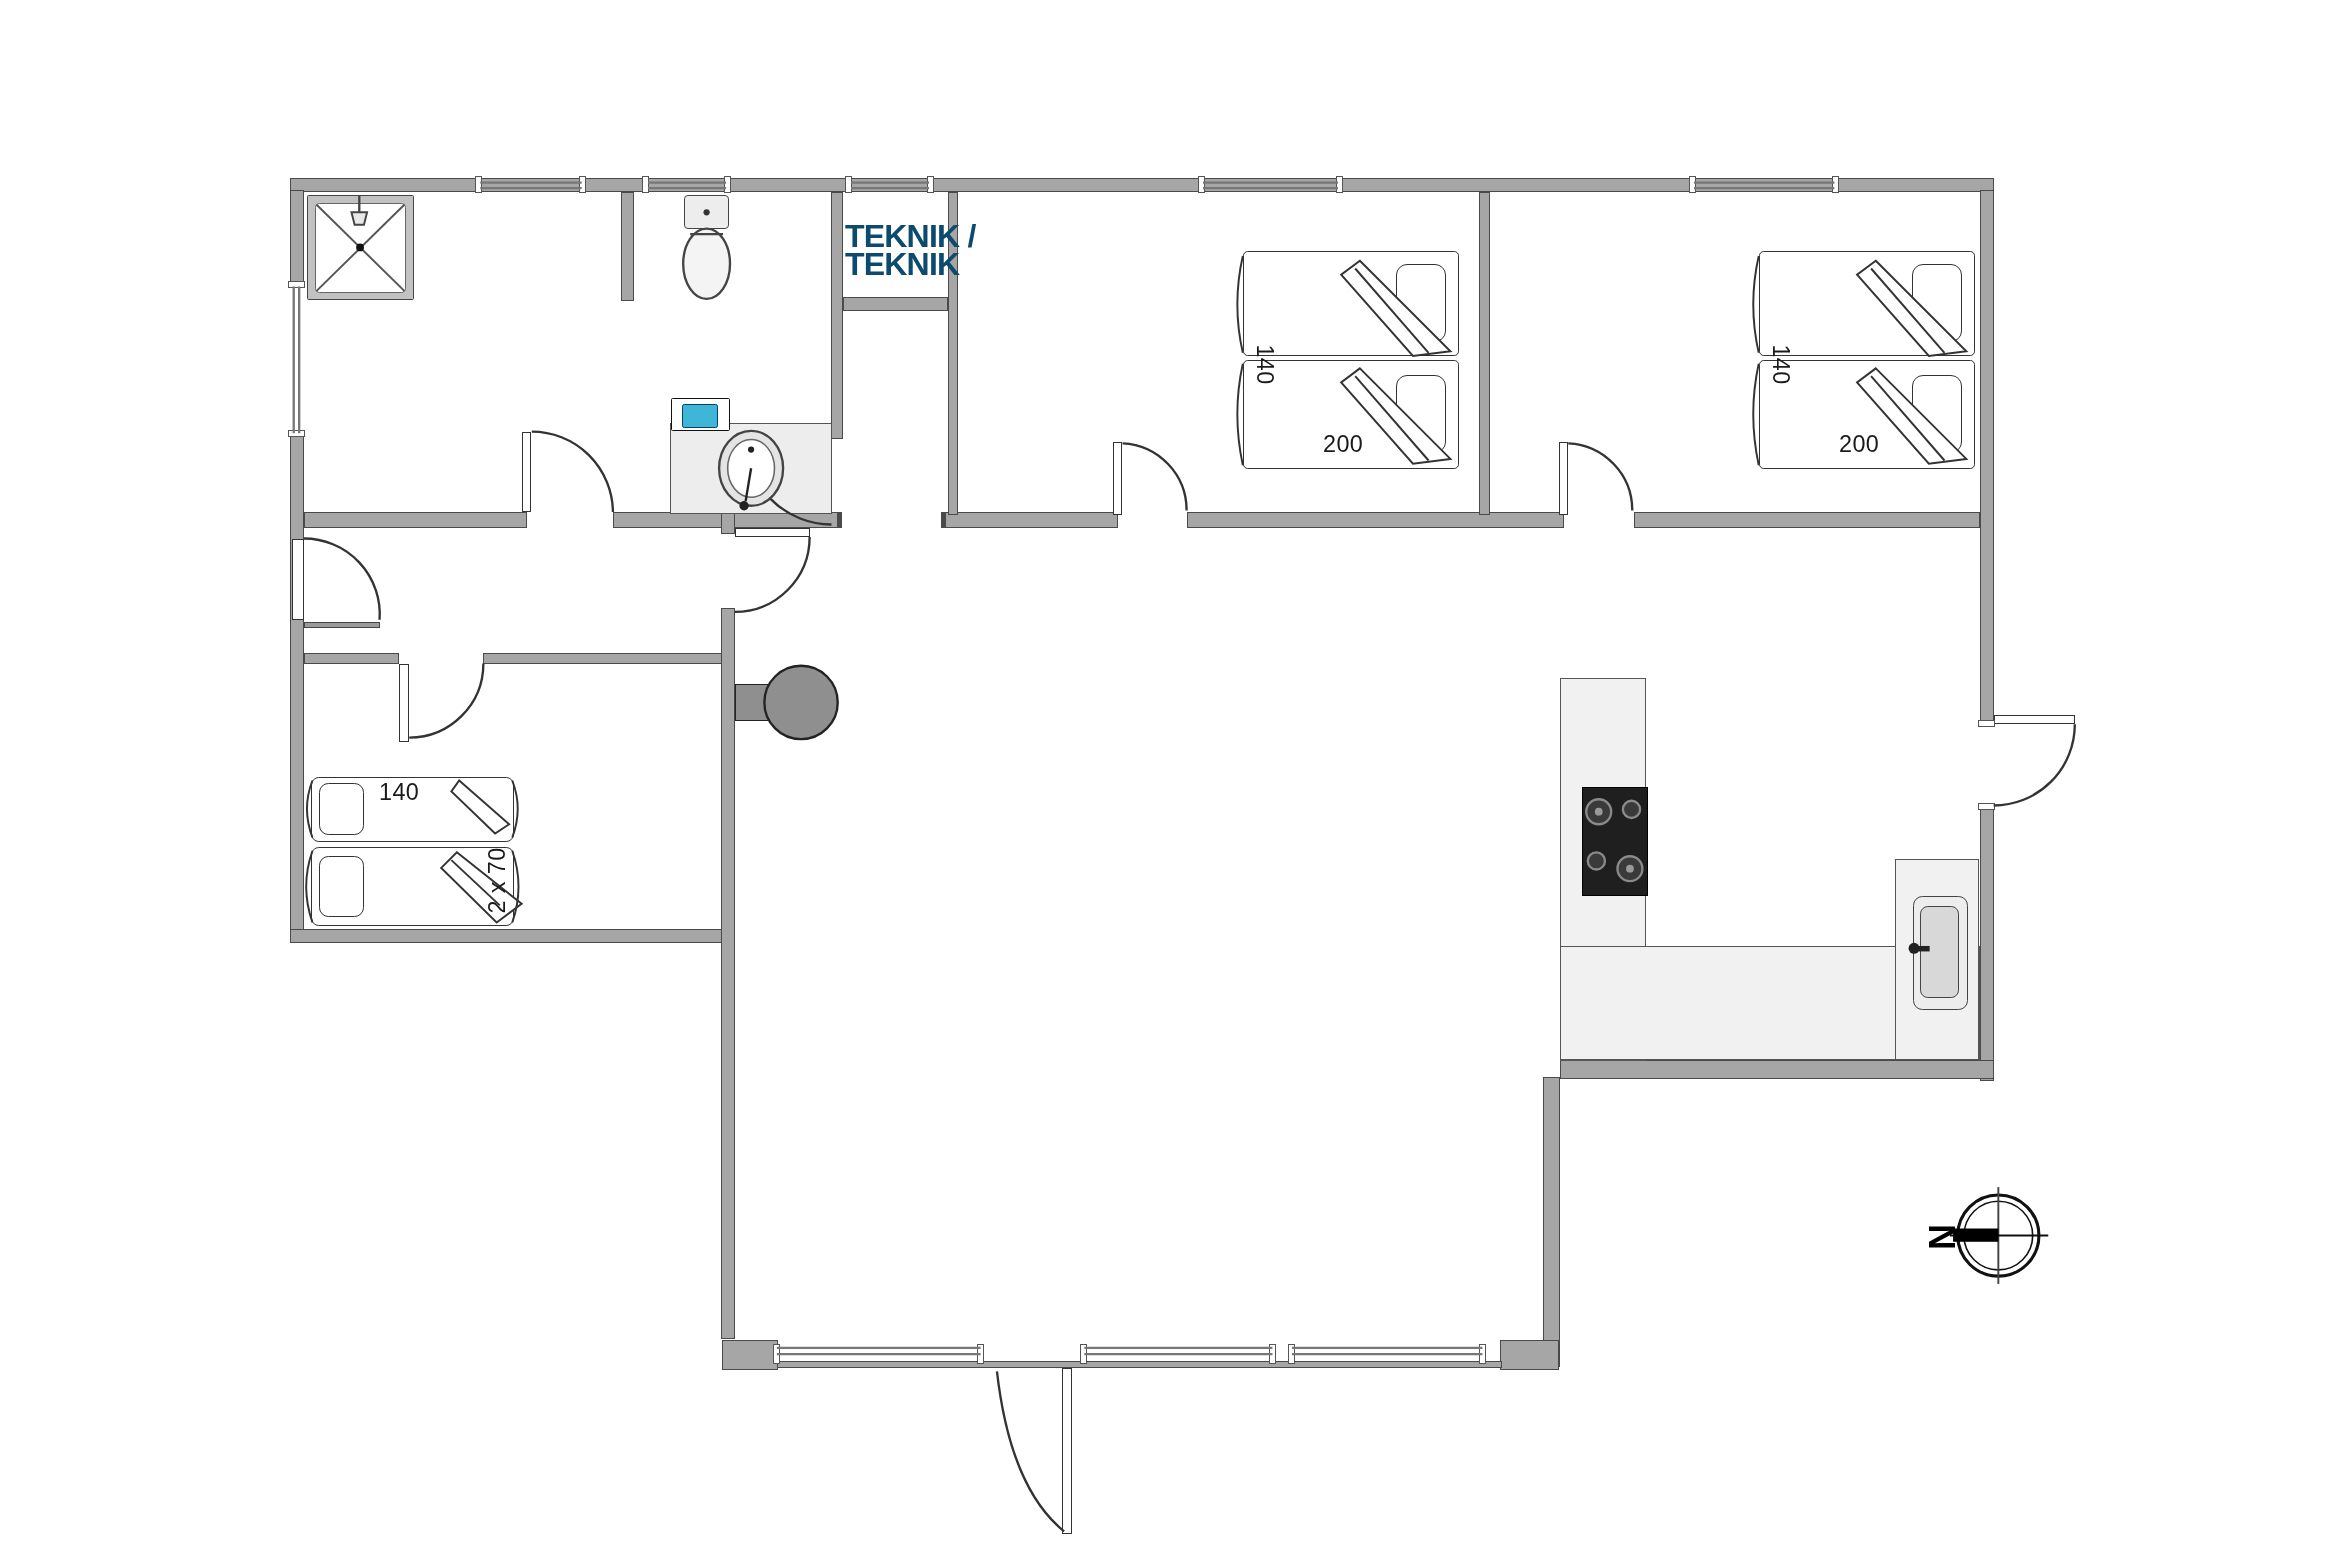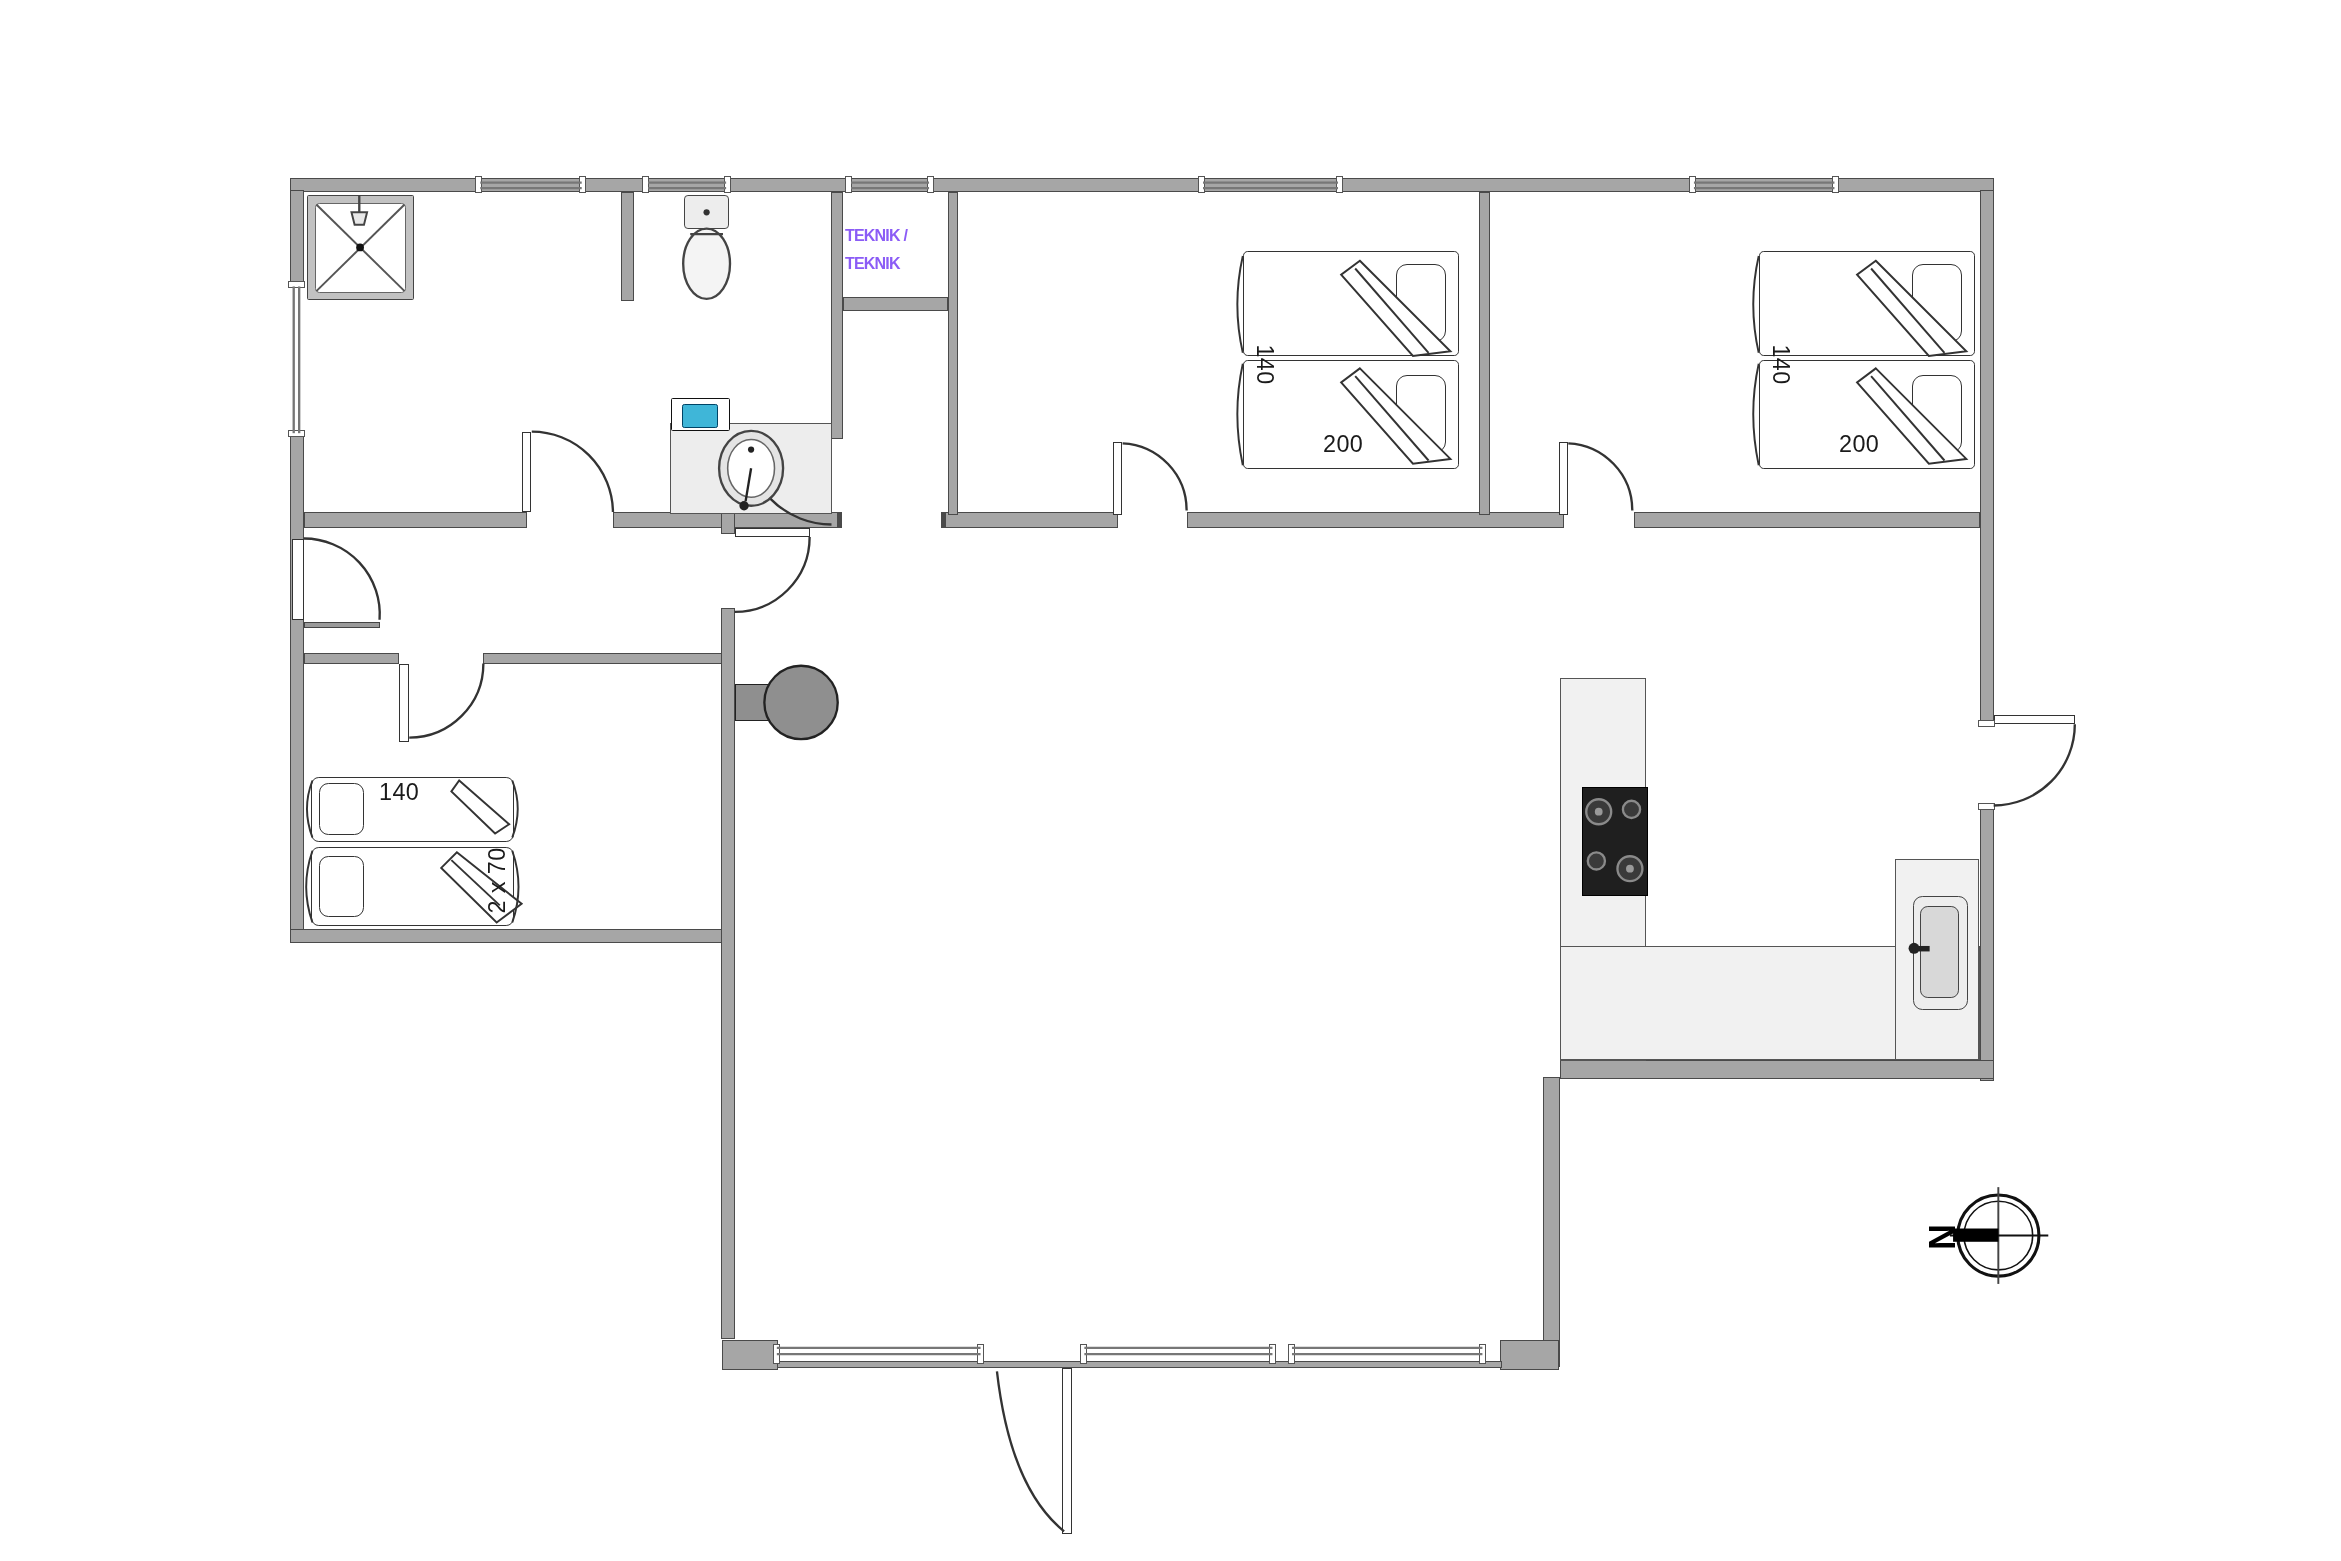--- a/index.html
+++ b/index.html
@@ -10,21 +10,21 @@
   .counter{position:absolute;background:#f1f1f1;border:1.6px solid #555;box-sizing:border-box;}
   .leaf{position:absolute;background:#fff;border:1.6px solid #333;box-sizing:border-box;}
   .jamb{position:absolute;background:#fff;border:1.6px solid #555;box-sizing:border-box;}
   .tick{position:absolute;background:#4a4a4a;}
   .cooktop{position:absolute;background:#1f1f1f;border:1.6px solid #000;box-sizing:border-box;}
   .fixture{position:absolute;background:#ededed;border:1.6px solid #444;box-sizing:border-box;border-radius:4.7px;}
   .label{position:absolute;color:#111;white-space:nowrap;}
   .lbl-plan{font-size:23.4px;letter-spacing:0.4px;color:#1a1a1a;}
   .rot90{transform:rotate(90deg);transform-origin:center;}
   .rotm90{transform:rotate(-90deg);transform-origin:center;}
-  .teknik{font-size:16px;font-weight:700;letter-spacing:-0.8px;line-height:28px;color:#8b5cf6;}
+  .teknik{font-size:32px;font-weight:700;letter-spacing:-0.8px;line-height:28px;color:#0c4a6e;}
   .north{font-size:36px;font-weight:700;color:#000;}
   svg{position:absolute;left:0;top:0;pointer-events:none;}
 </style>
 </head>
 <body>
 
 <div id="stage">
 
   <div class="wall" style="left:290px;top:178px;width:1704px;height:14px;"></div>
   <div class="wall" style="left:290px;top:190px;width:14px;height:98px;"></div>

